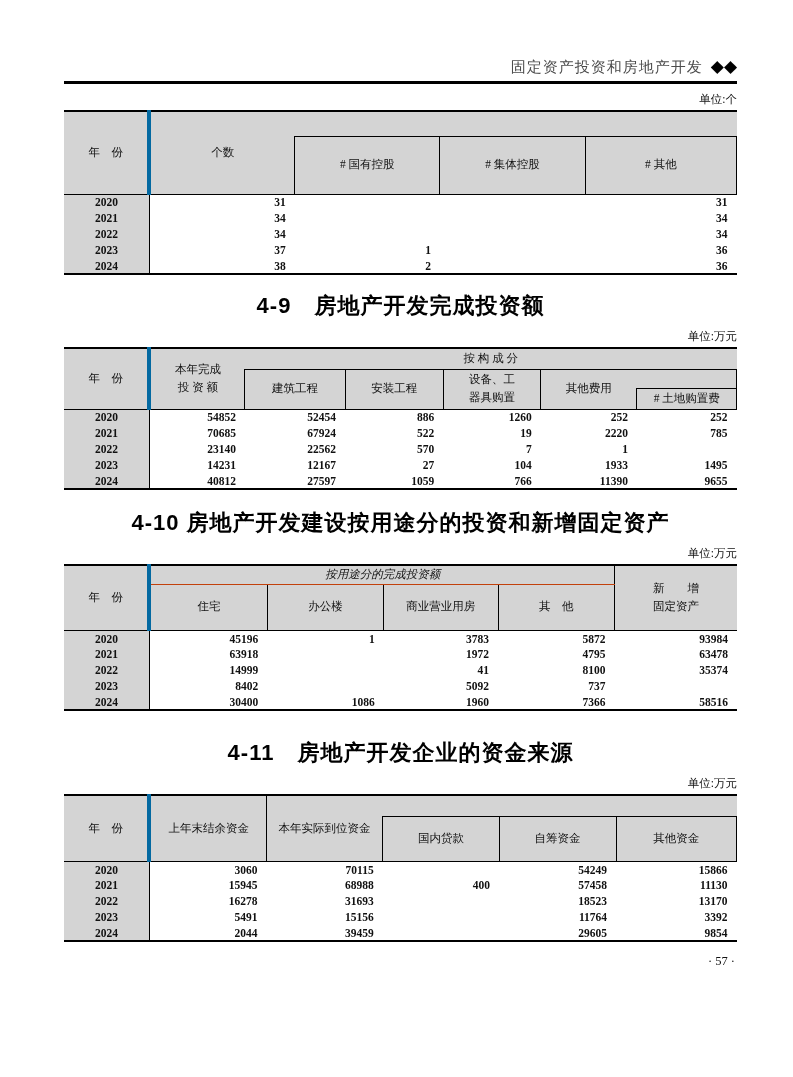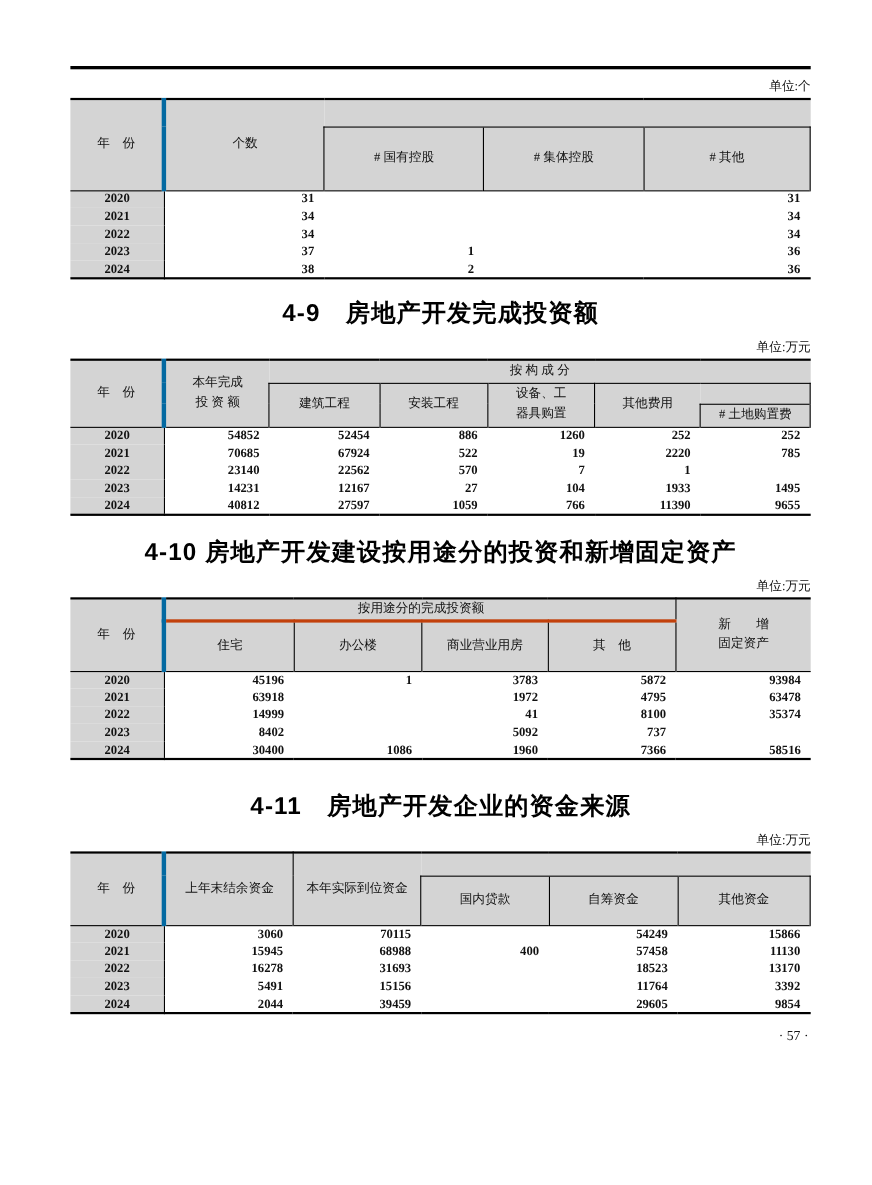--- a/index.html
+++ b/index.html
@@ -30,34 +30,38 @@
     font-size: 11.5px;
   }
   .stat th { font-weight: normal; }
   .h {
     background: #d4d4d4; text-align: center; vertical-align: middle;
     white-space: pre-line; line-height: 1.55; padding: 0 2px; font-size: 11.5px;
   }
   .bl { border-left: 1px solid #000; }
   .bt { border-top: 1px solid #000; }
   .br { border-right: 1px solid #000; }
-  .bb { border-bottom: 3px solid #c2410c; }
+  .bb { border-bottom: 1px solid #c2410c; font-style: italic; }
   .vr { border-right: 4px solid #0369a1; }
   .stat tbody tr { height: 16px; font-weight: bold; }
   .stat tbody tr:first-child td { border-top: 1.4px solid #000; }
   td.yc { background: #d4d4d4; border-right: 1px solid #000; text-align: center; vertical-align: middle; }
   td.n  { text-align: right; padding-right: 9px; vertical-align: middle; }
   .note { font-size: 11.5px; margin-top: 13px; }
   .pageno { font-size: 12.5px; text-align: right; margin-top: 12px; padding-right: 2px; }
 </style>
 </head>
 <body>
 
 <div class="sheet">
 
+  <div class="doc-header">
+    <span>固定资产投资和房地产开发</span>
+    <span class="diamonds">◆◆</span>
+  </div>
   <div class="top-rule"></div>
 
   <div class="unit">单位:个</div>
   <table class="stat">
     <colgroup>
       <col style="width:12.7%">
         <col style="width:21.6%">
         <col style="width:21.6%">
         <col style="width:21.6%">
         <col style="width:22.5%">

